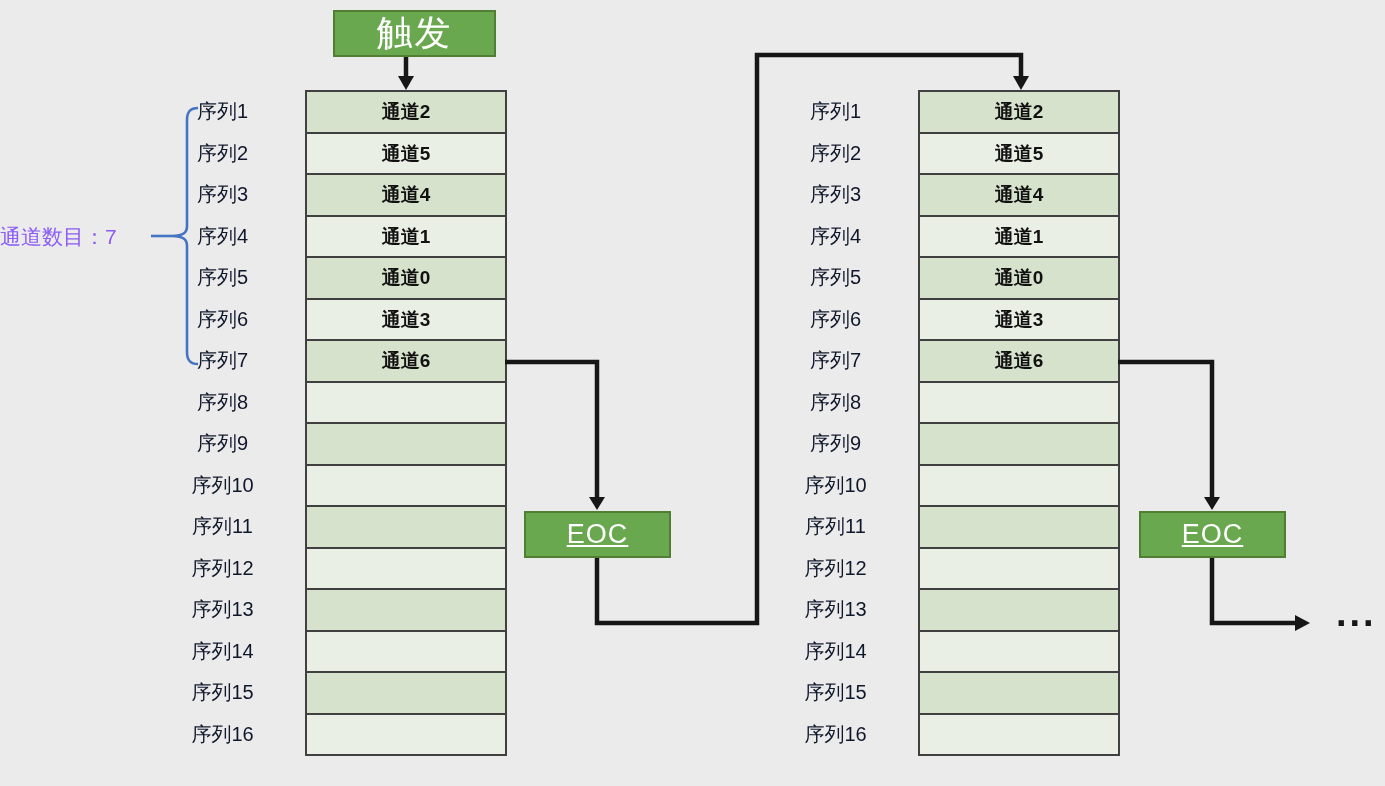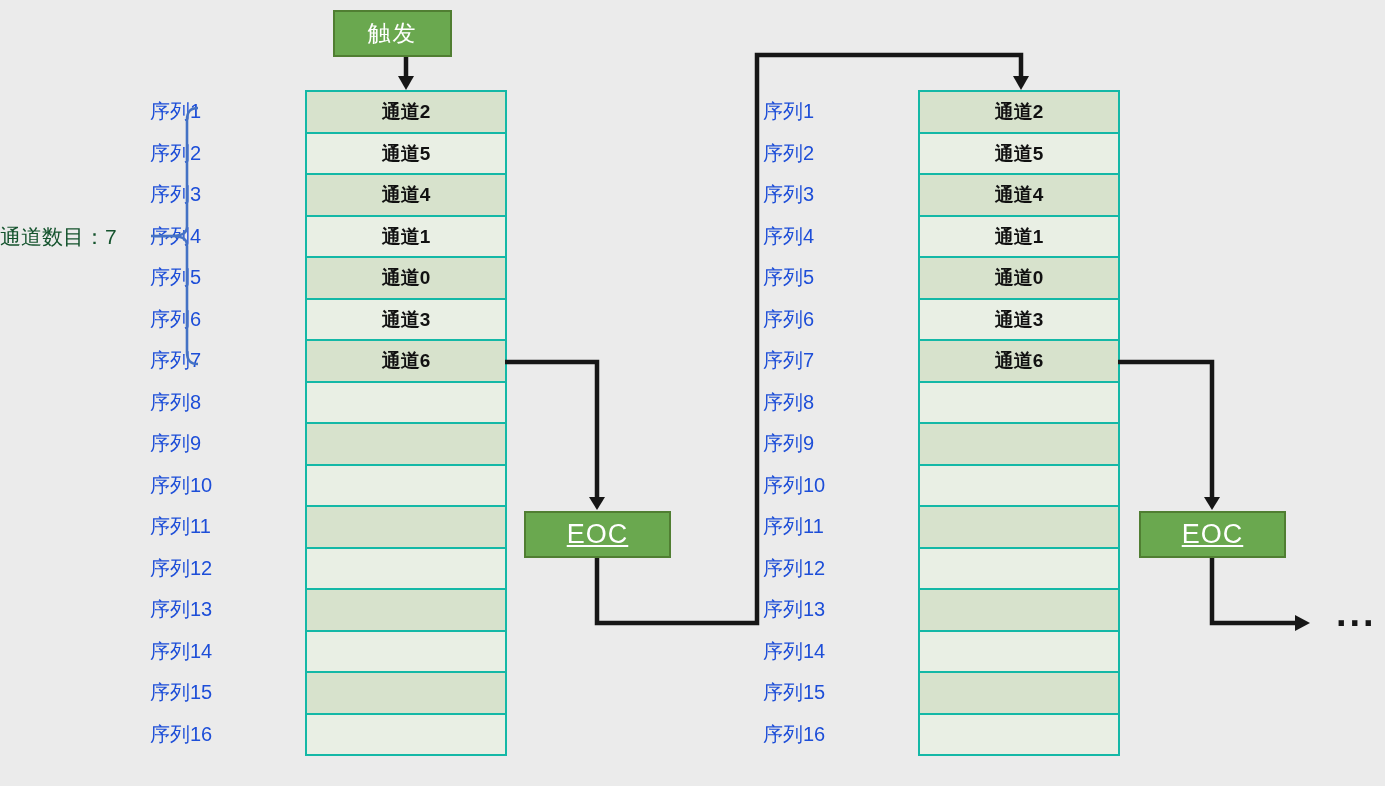--- a/index.html
+++ b/index.html
@@ -8,50 +8,50 @@
     position:relative;width:1385px;height:786px;
     background:#ebebeb;overflow:hidden;
   }
   svg.overlay{position:absolute;left:0;top:0;z-index:2;}
   .node{
     position:absolute;z-index:3;
     background:#6aa84f;border:2px solid #507e32;
     color:#ffffff;display:flex;align-items:center;justify-content:center;
     box-sizing:border-box;
   }
-  .trigger-box{left:333px;top:10px;width:119px;height:47px;font-size:23px;letter-spacing:2px;}
+  .trigger-box{left:333px;top:10px;width:163px;height:47px;font-size:36px;letter-spacing:2px;}
   .eoc-box{width:147px;height:47px;font-size:27px;letter-spacing:1px;text-decoration:underline;}
   .eoc-left{left:524px;top:511px;}
   .eoc-right{left:1139px;top:511px;}
   .labels{
     position:absolute;top:92px;width:145px;z-index:1;
     display:flex;flex-direction:column;gap:2px;
   }
   .labels-left{left:150px;}
   .labels-right{left:763px;}
   .seq-label{
-    height:39.5px;line-height:39.5px;text-align:left;
-    font-size:20px;color:#1d4ed8;
+    height:39.5px;line-height:39.5px;text-align:center;
+    font-size:20px;color:#0f172a;
   }
   .cells{
     position:absolute;top:90px;width:198px;z-index:1;
-    background:#14b8a6;padding:2px;
+    background:#404040;padding:2px;
     display:flex;flex-direction:column;gap:2px;
   }
   .cells-left{left:305px;}
   .cells-right{left:918px;}
   .cell{
     height:39.5px;line-height:39.5px;text-align:center;
     font-size:19px;font-weight:bold;color:#111111;
   }
   .cell:nth-child(odd){background:#d7e2cc;}
   .cell:nth-child(even){background:#e9efe4;}
   .count-label{
     position:absolute;left:0;top:223px;width:150px;height:28px;
-    line-height:28px;font-size:21px;color:#14532d;z-index:1;white-space:nowrap;
+    line-height:28px;font-size:21px;color:#8b5cf6;z-index:1;white-space:nowrap;
   }
   .ellipsis{
     position:absolute;left:1336px;top:592px;width:60px;
     font-size:38px;font-weight:bold;color:#161616;letter-spacing:3px;z-index:1;
   }
 </style>
 </head>
 <body>
 
 <div class="canvas">

